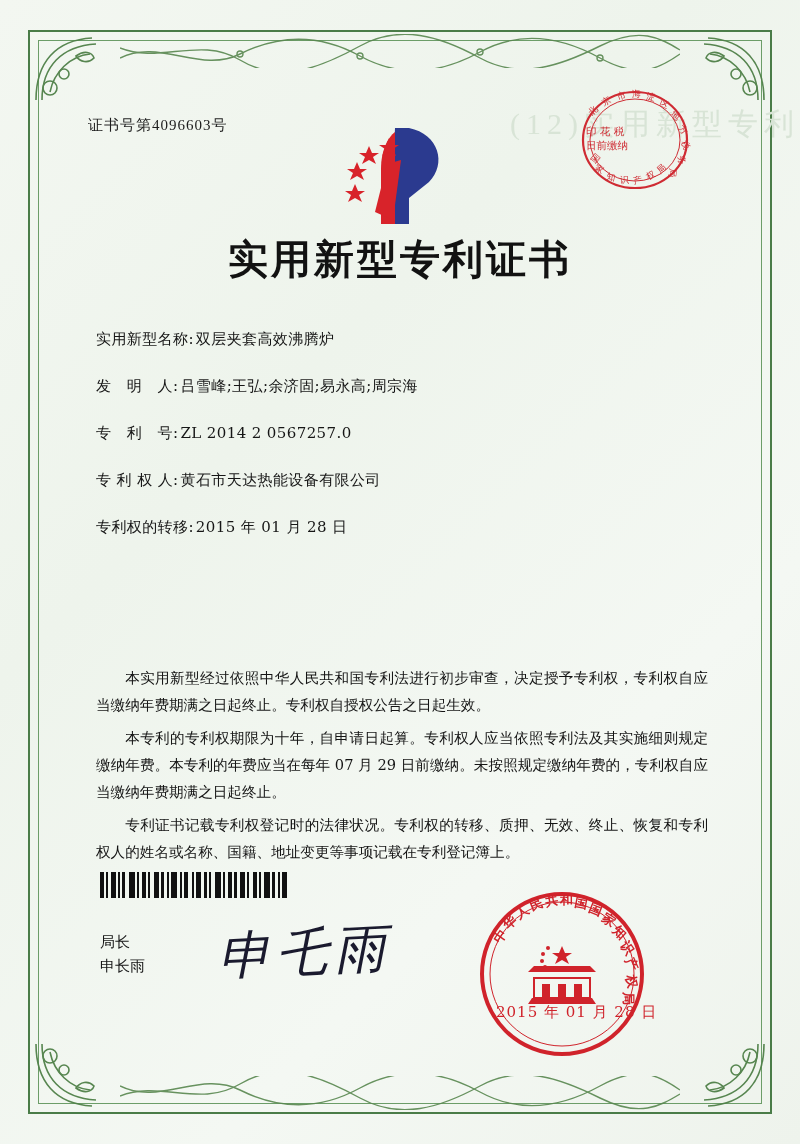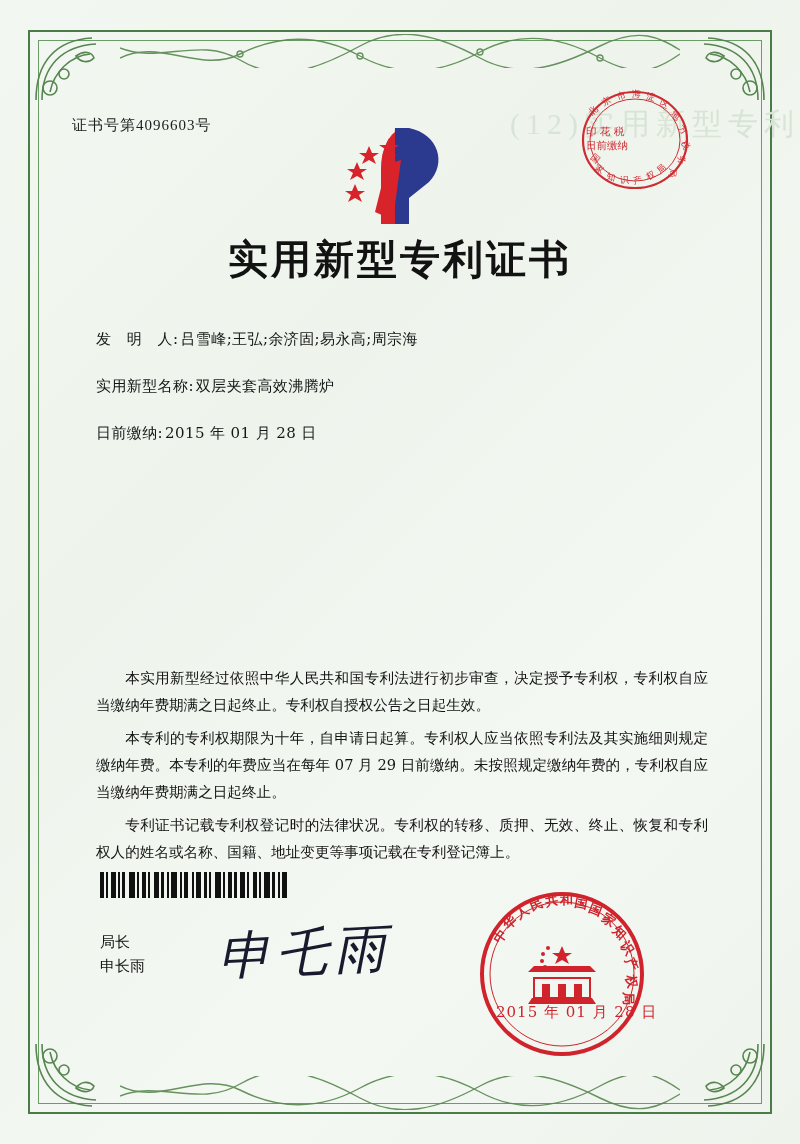--- a/index.html
+++ b/index.html
@@ -79,21 +79,21 @@
     font-size: 30px;
     letter-spacing: 6px;
     color: #d8e4d6;
     font-family: "Liberation Serif", serif;
     white-space: nowrap;
     user-select: none;
   }
 
   .cert-no {
     position: absolute;
-    left: 72px;
+    left: 88px;
     top: 116px;
     font-size: 15px;
     color: #1d1d1d;
     letter-spacing: 1px;
   }
 
   
   .logo {
     position: absolute;
     left: 50%;
@@ -379,29 +379,37 @@
   </div>
   <div class="seal-top-text">
     <div>印 花 税</div>
     <div>日前缴纳</div>
   </div>
 
   <div class="main-title">实用新型专利证书</div>
 
   <div class="fields">
     <div class="field-row">
+      <span class="field-label">实用新型名称:</span>
+      <span class="field-value">双层夹套高效沸腾炉</span>
+    </div>
+    <div class="field-row">
       <span class="field-label">发　明　人:</span>
       <span class="field-value">吕雪峰;王弘;余济固;易永高;周宗海</span>
     </div>
     <div class="field-row">
-      <span class="field-label">实用新型名称:</span>
-      <span class="field-value">双层夹套高效沸腾炉</span>
+      <span class="field-label">专　利　号:</span>
+      <span class="field-value">ZL 2014 2 0567257.0</span>
     </div>
     <div class="field-row">
-      <span class="field-label">日前缴纳:</span>
+      <span class="field-label">专 利 权 人:</span>
+      <span class="field-value">黄石市天达热能设备有限公司</span>
+    </div>
+    <div class="field-row">
+      <span class="field-label">专利权的转移:</span>
       <span class="field-value">2015 年 01 月 28 日</span>
     </div>
   </div>
 
   <div class="body-text">
     <p>本实用新型经过依照中华人民共和国专利法进行初步审查，决定授予专利权，专利权自应当缴纳年费期满之日起终止。专利权自授权公告之日起生效。</p>
     <p>本专利的专利权期限为十年，自申请日起算。专利权人应当依照专利法及其实施细则规定缴纳年费。本专利的年费应当在每年 07 月 29 日前缴纳。未按照规定缴纳年费的，专利权自应当缴纳年费期满之日起终止。</p>
     <p>专利证书记载专利权登记时的法律状况。专利权的转移、质押、无效、终止、恢复和专利权人的姓名或名称、国籍、地址变更等事项记载在专利登记簿上。</p>
   </div>
 

